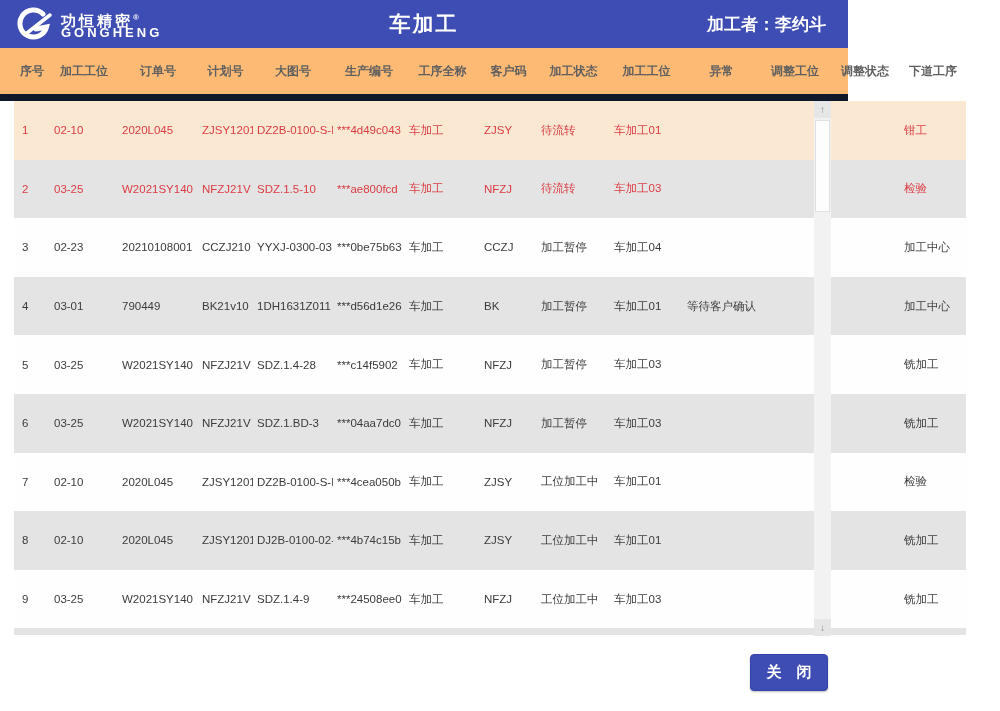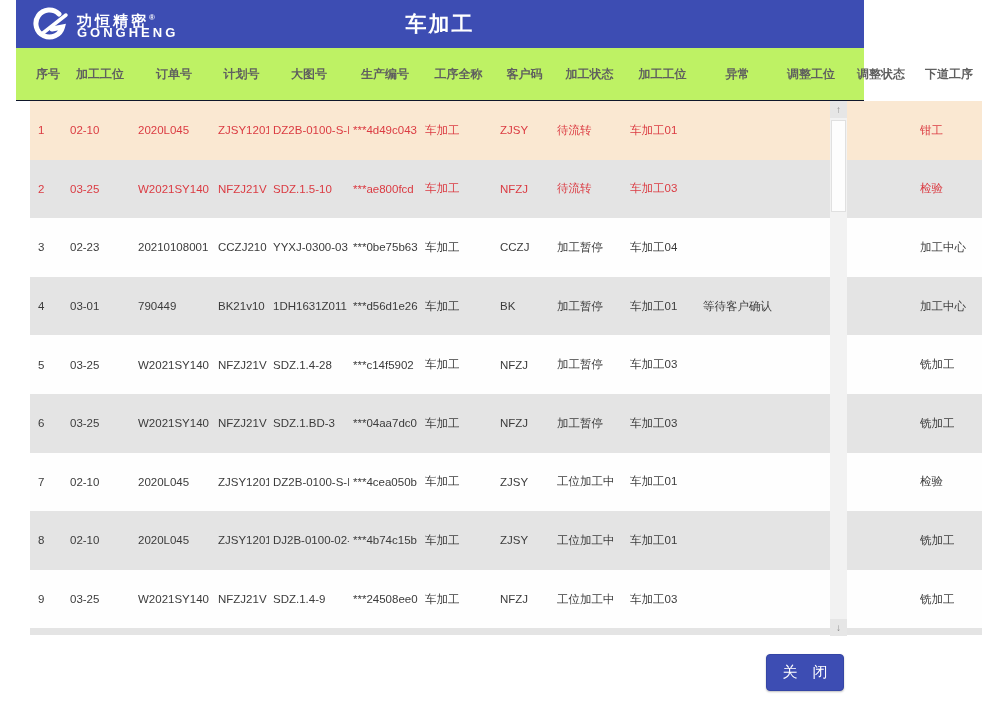--- a/index.html
+++ b/index.html
@@ -1,35 +1,35 @@
 <!DOCTYPE html>
 <html style="--accent: #3D4DB3; --selected-row: #FAE8D2; --stripe: #E4E4E4; --alert: #DB3B42; --text: #3B3B3B;"><head>
 <meta charset="utf-8">
 <style>
   * { margin:0; padding:0; box-sizing:border-box; }
   html,body { width:1000px; height:711px; overflow:hidden; background:#fff;
               font-family:"Liberation Sans","DejaVu Sans",sans-serif; }
-  .app { position:relative; width:848px; height:711px; background:#fff;margin-left:16px; }
+  .app { position:relative; width:848px; height:711px; background:#fff; }
 
   
   .topbar { position:relative; height:48px; background:var(--accent,#3D4DB3);
             display:flex; align-items:center; color:#fff; }
   .logo { display:flex; align-items:center; padding-left:12px; gap:7px; }
   .logo svg { display:block; }
   .brand-cn { font-size:15px; font-weight:bold; letter-spacing:3px; line-height:15px; }
   .brand-reg { font-size:8px; vertical-align:super; letter-spacing:0; }
   .brand-en { font-size:13px; font-weight:bold; letter-spacing:3px; line-height:10px; }
   .title { position:absolute; left:0; right:0; text-align:center; font-size:21px;
            font-weight:bold; letter-spacing:2px; pointer-events:none; }
   .operator { margin-left:auto; padding-right:22px; font-size:17px; font-weight:bold;
               position:relative; z-index:2; }
 
   
   :root { --grid: 36px 68px 80px 55px 80px 72px 75px 57px 73px 73px 77px 70px 70px 66px; }
-  .colheads-wrap { height:53px; background:#bef264; border-bottom:1px solid #0f172a; }
+  .colheads-wrap { height:53px; background:#fdba74; border-bottom:7px solid #0f172a; }
   .colheads { display:grid; grid-template-columns:var(--grid); margin-left:14px;
               width:952px; height:100%; align-items:center; }
   .hcell { font-size:12px; font-weight:bold; color:#5f5f5f; text-align:center;
            white-space:nowrap; overflow:hidden; }
 
   
   .tbody-wrap { position:relative; height:535px; }
   .trow { display:grid; grid-template-columns:var(--grid); margin-left:14px; width:952px;
           height:58.6px; align-items:center; cursor:default; }
   .cell { font-size:11.5px; white-space:nowrap; overflow:hidden; padding-left:4px;
@@ -46,21 +46,21 @@
                background:#f2f2f2; display:flex; flex-direction:column; }
   .sb-btn { height:17px; background:#e6e6e6; color:#8a8a8a; font-size:10px;
             display:flex; align-items:center; justify-content:center; cursor:pointer; }
   .sb-track { flex:1; position:relative; }
   .sb-thumb { position:absolute; top:2px; left:1px; width:15px; height:92px;
               background:#fdfdfd; border:1px solid #e0e0e0; }
 
   
   .footer { display:flex; justify-content:flex-end; gap:30px; padding:18px 20px 0 0; }
   .btn { min-width:78px; height:37px; background:var(--accent,#3D4DB3); color:#fff;
-         border:1px solid #3445a5; border-radius:4px; font-size:15px; font-weight:normal;
+         border:1px solid #3445a5; border-radius:4px; font-size:15px; font-weight:bold;
          font-family:inherit; cursor:pointer; padding:0 10px;
          box-shadow:0 1px 2px rgba(0,0,0,.25); }
 </style>
 </head>
 <body>
 
 <div class="app">
 
   <div class="topbar">
     <div class="logo">
@@ -69,20 +69,21 @@
           <path d="M31 7 A13.5 13.5 0 1 0 34.5 20 L24 22" fill="none" stroke="#fff" stroke-width="5" stroke-linecap="round"></path>
           <path d="M15 26 L38 8" stroke="#fff" stroke-width="3.5" stroke-linecap="round"></path>
         </svg>
       </span>
       <div>
         <div class="brand-cn"><span>功恒精密</span><span class="brand-reg">®</span></div>
         <div class="brand-en">GONGHENG</div>
       </div>
     </div>
     <div class="title">车加工</div>
+    <div class="operator">加工者：李约斗</div>
   </div>
 
   <div class="colheads-wrap">
     <div class="colheads" id="colheads">
         <div class="hcell">序号</div>
         <div class="hcell">加工工位</div>
         <div class="hcell">订单号</div>
         <div class="hcell">计划号</div>
         <div class="hcell">大图号</div>
         <div class="hcell">生产编号</div>

